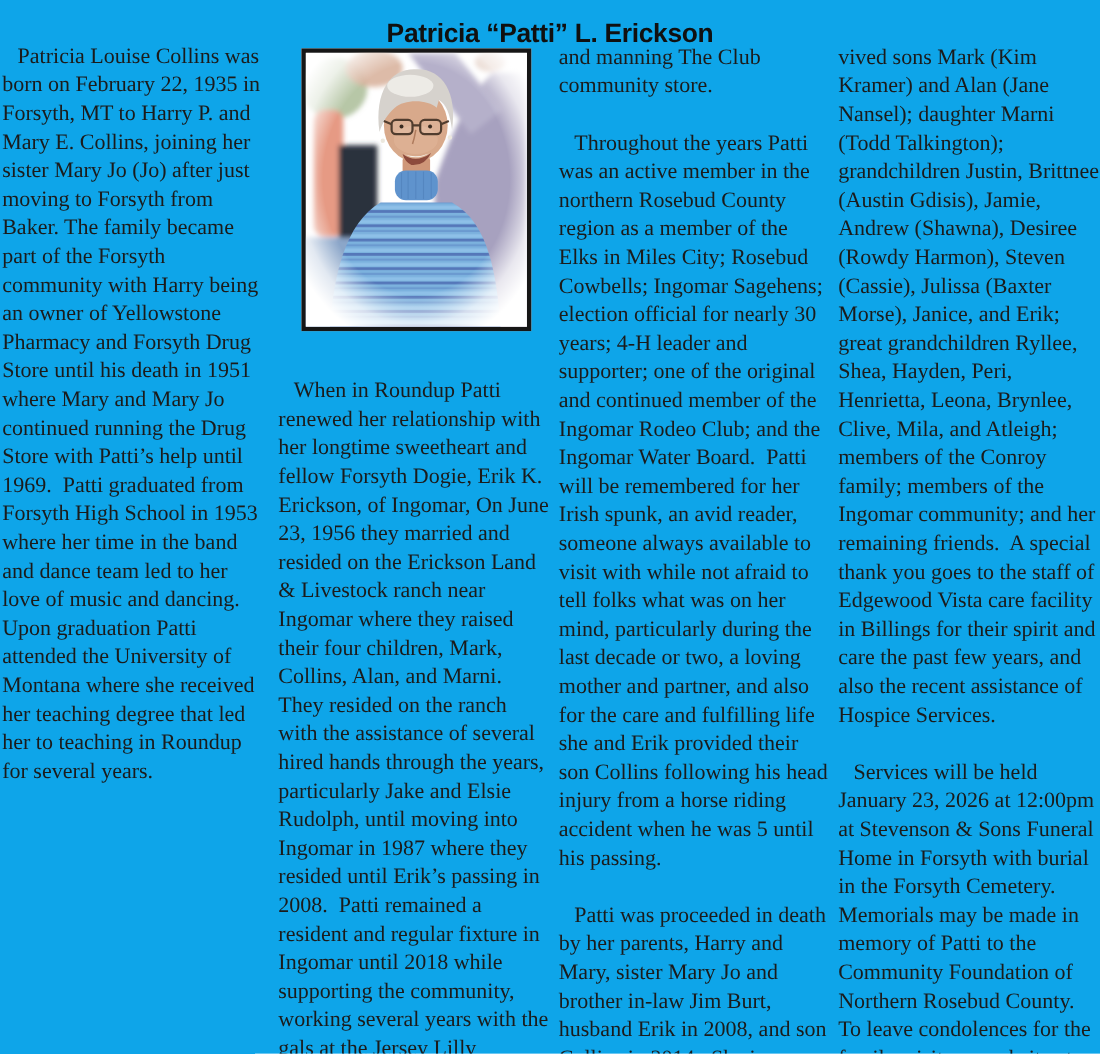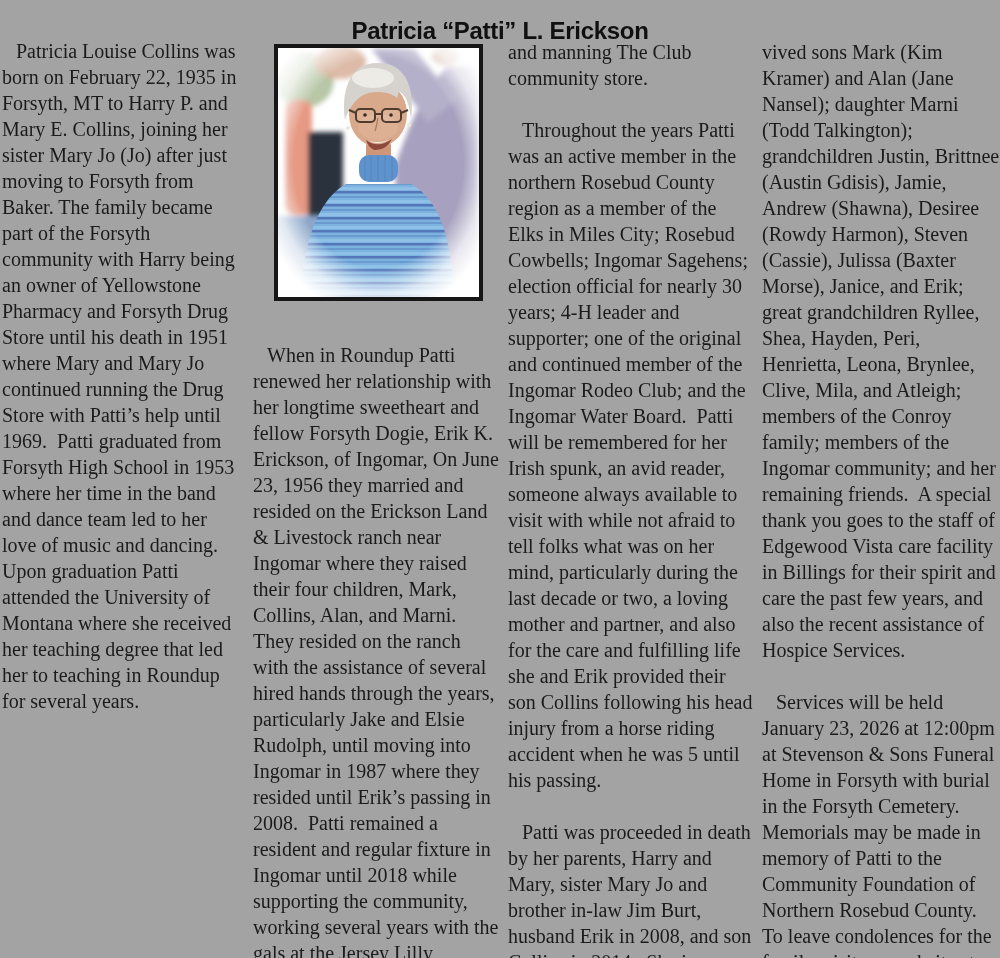--- a/index.html
+++ b/index.html
@@ -1,20 +1,20 @@
 <!DOCTYPE html>
 <html lang="en"><head>
 <meta charset="utf-8">
 <style>
   html,body{margin:0;padding:0;background:#ffffff;}
   .page{
     position:relative;
     width:1000px;
     height:958px;
-    background:#a3a3a3;
+    background:#0ea5e9;
     overflow:hidden;
     font-family:"Liberation Serif", serif;
     color:#1b1b1b;
   }
   .headline{
     position:absolute;
     top:0; left:0; right:0;
     text-align:center;
     font-family:"Liberation Sans", sans-serif;
     font-weight:bold;

